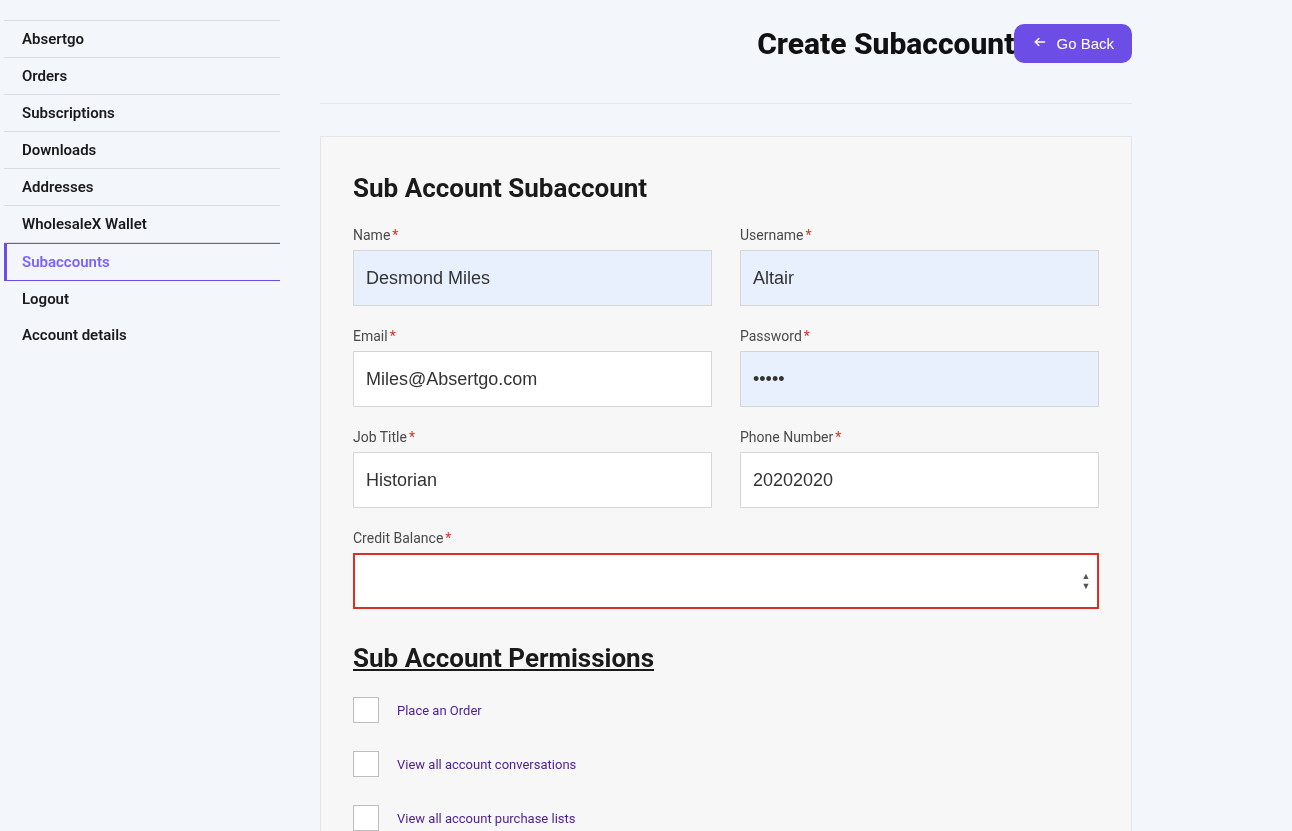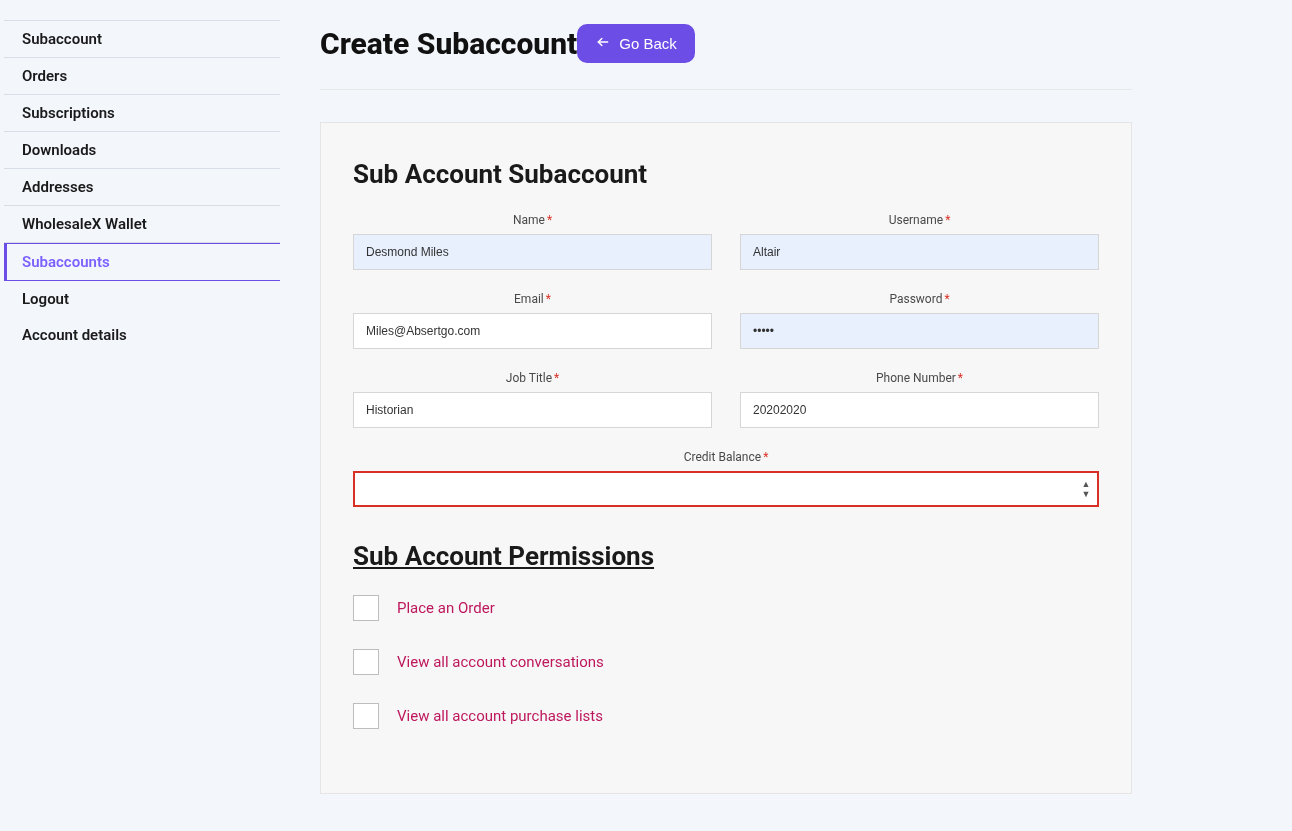--- a/index.html
+++ b/index.html
@@ -54,23 +54,23 @@
     .nav-border-bottom {
        border-bottom: 1px solid #d8dee8;
     }
 
     .main {
       flex: 1;
       padding: 24px 160px 24px 40px;
     }
     .page-header {
       display: flex;
-      justify-content: flex-start;
-      align-items: center;
-      padding-bottom: 26px;
+      justify-content: flex-end;
+      align-items: center;
+      padding-bottom: 40px;
       border-bottom: 1px solid #e8e8e8;
       margin-bottom: 32px;
     }
     .page-title {
       font-size: 30px;
       font-weight: 800;
       color: #111;
     }
     .go-back-btn {
       display: inline-flex;
@@ -113,33 +113,32 @@
     }
     .form-field {
       flex: 1;
       display: flex;
       flex-direction: column;
     }
     .form-field.full {
       flex: 1 0 100%;
     }
     .field-label {
-      font-size: 12px;
+      font-size: 14px;
       color: #4a4a4a;
       margin-bottom: 7px;
-      text-align: center;
     }
     .field-label .req {
       color: #d93025;
       margin-left: 2px;
     }
     .text-input {
-      height: 36px;
+      height: 56px;
       padding: 0 12px;
-      font-size: 12px;
+      font-size: 18px;
       border: 1px solid #d6d6d6;
       background: #fff;
       color: #333;
       outline: none;
     }
     .text-input.prefill {
       background: #e8f0fe;
     }
     .text-input.highlighted {
       border: 2.5px solid #d93025;
@@ -182,31 +181,31 @@
     }
     .perm-checkbox {
       width: 26px;
       height: 26px;
       border: 1.5px solid #bdbdbd;
       background: #fff;
       cursor: pointer;
       flex-shrink: 0;
     }
     .perm-label {
-      font-size: 15px;
-      color: #be185d;
+      font-size: 13px;
+      color: #4c1d95;
     }
   </style>
 </head>
 <body>
 
 <div class="layout">
   <nav class="sidebar">
     <div class="sidebar-inner">
-      <a class="sidebar-item">Subaccount</a>
+      <a class="sidebar-item">Absertgo</a>
       <a class="sidebar-item">Orders</a>
       <a class="sidebar-item">Subscriptions</a>
       <a class="sidebar-item">Downloads</a>
       <a class="sidebar-item">Addresses</a>
       <a class="sidebar-item nav-border-bottom">WholesaleX Wallet</a>
       <a class="sidebar-item active">Subaccounts</a>
       <a class="sidebar-item after-active">Logout</a>
       <a class="sidebar-item after-active nav-border-bottom">Account details</a>
     </div>
   </nav>

